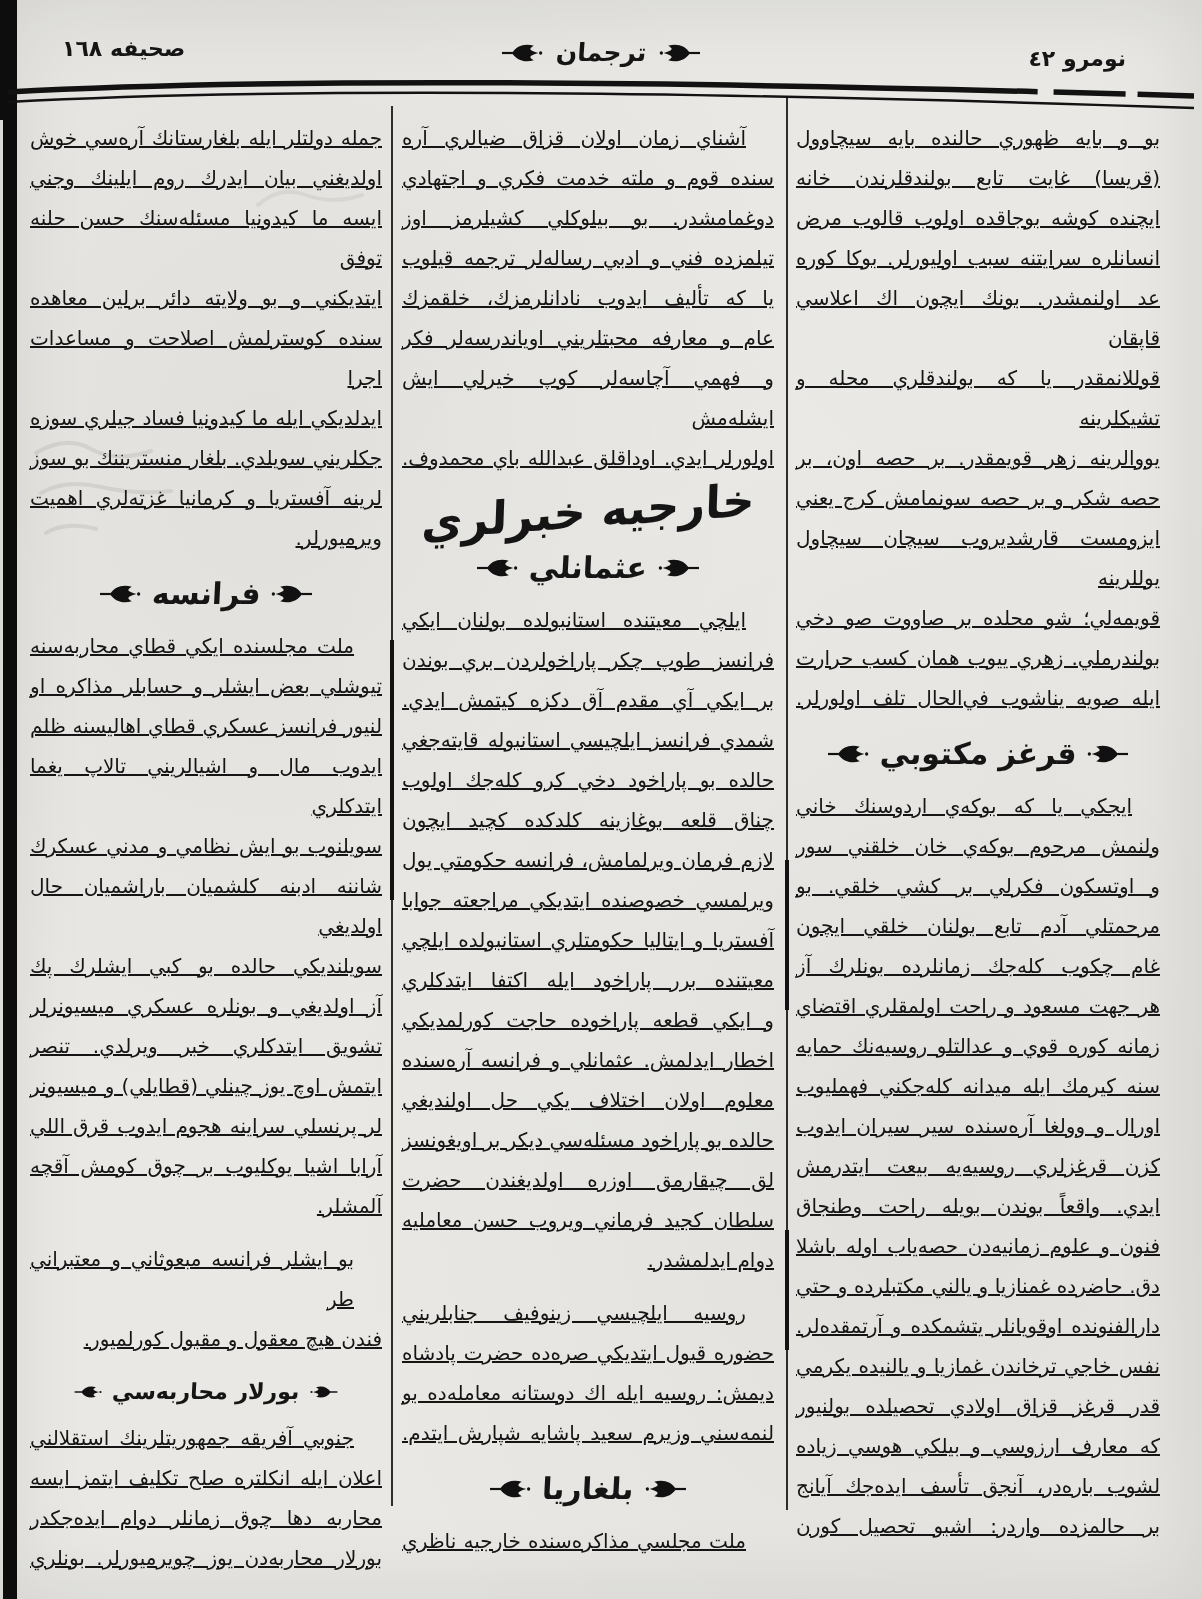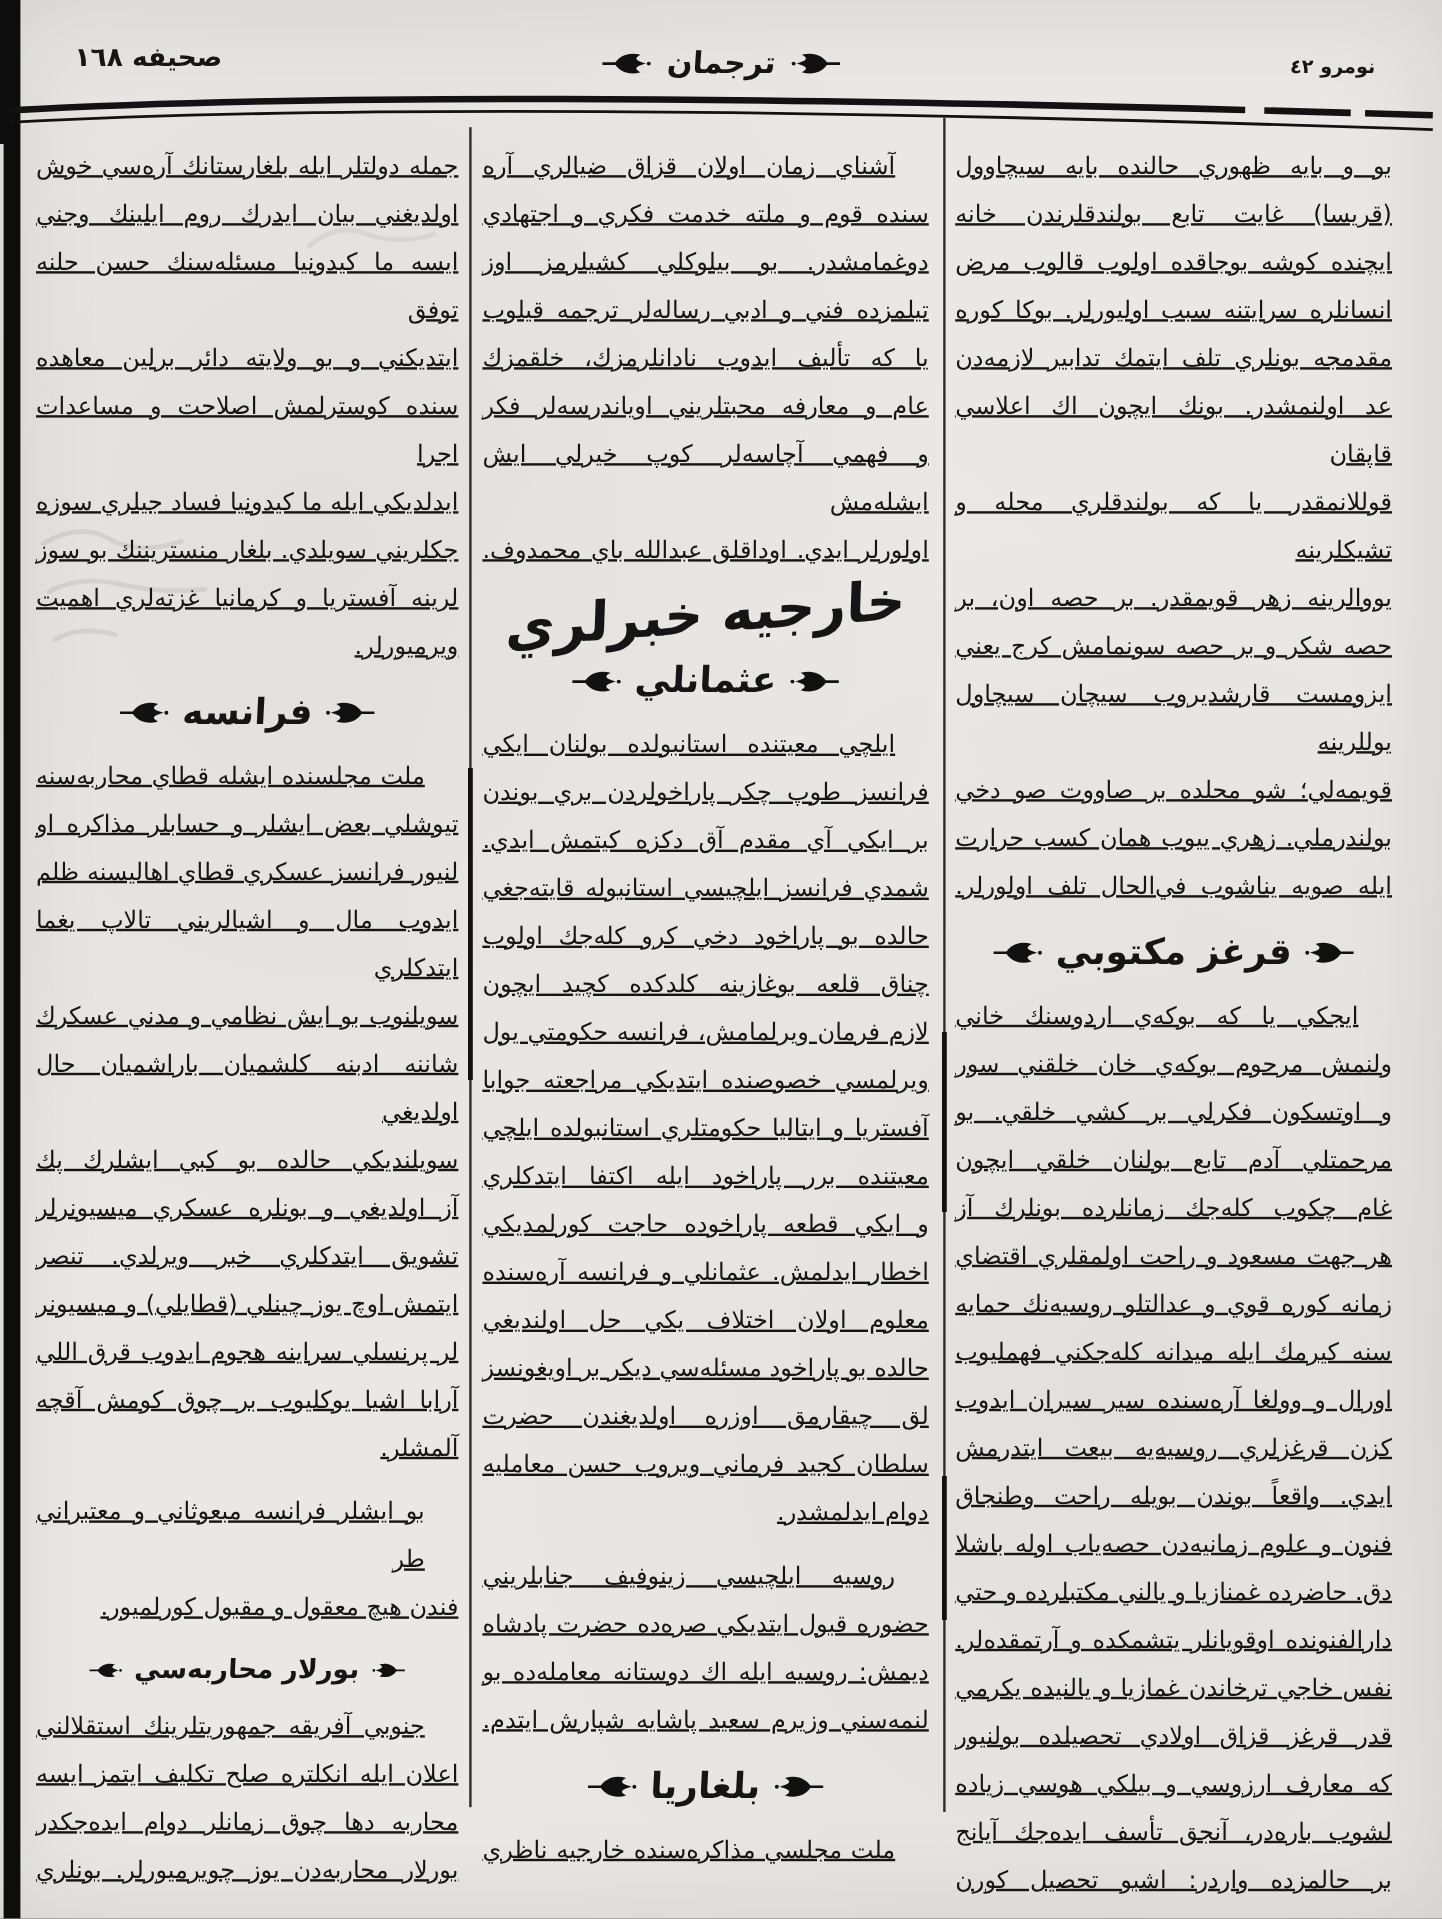--- a/index.html
+++ b/index.html
@@ -12,21 +12,21 @@
       #e9e8e4;
     box-shadow: inset 0 0 90px rgba(0,0,0,.10);
     font-family:"DejaVu Sans", sans-serif;
     color:#151515;
   }
   .page-edge{position:absolute;left:3px;top:0;width:14px;height:100%;background:#0d0d0d;}
   .page-edge::before{content:"";position:absolute;left:-3px;top:0;width:6px;height:120px;background:#0d0d0d;}
 
   
   .page-label{position:absolute;left:62px;top:36px;font-size:22px;font-weight:700;direction:rtl;}
-  .issue-label{position:absolute;right:56px;top:46px;font-size:16px;font-weight:700;direction:rtl;}
+  .issue-label{position:absolute;right:76px;top:46px;font-size:22px;font-weight:700;direction:rtl;}
   .masthead{position:absolute;left:0;right:0;top:38px;text-align:center;}
   .masthead .inner{display:inline-flex;align-items:center;gap:12px;direction:rtl;}
   .masthead .title{font-size:25px;font-weight:700;transform:skewX(-4deg);}
   .header-rule{position:absolute;left:0;top:70px;}
 
   
   .col{position:absolute;top:118px;direction:rtl;font-size:20px;line-height:40px;}
   #col-left  {left:30px; width:352px;}
   #col-middle{left:402px;width:372px;}
   #col-right {left:796px;width:364px;}
@@ -116,21 +116,21 @@
         <span class="htext">فرانسه</span>
         <span class="fleuron l">
           <svg width="44" height="20" viewBox="0 0 46 22">
             <path d="M1 11H13" stroke="#111" stroke-width="2.4"></path>
             <path d="M12 11C17 3 26 0 36 3C30.5 6 30 8 41 11C30 14 30.5 16 36 19C26 22 17 19 12 11Z" fill="#111"></path>
             <circle cx="43.5" cy="11" r="1.8" fill="#111"></circle>
           </svg>
         </span>
       </div>
       <div class="block">
-        <div class="line indent">ملت مجلسنده ايشله قطاي محاربه‌سنه</div>
+        <div class="line indent">ملت مجلسنده ايكي قطاي محاربه‌سنه</div>
         <div class="line">تيوشلي بعض ايشلر و حسابلر مذاكره او</div>
         <div class="line">لنيور فرانسز عسكري قطاي اهاليسنه ظلم</div>
         <div class="line">ايدوب مال و اشيالريني تالاپ يغما ايتدكلري</div>
         <div class="line">سويلنوب بو ايش نظامي و مدني عسكرك</div>
         <div class="line">شاننه ادبنه كلشميان باراشميان حال اولديغي</div>
         <div class="line">سويلنديكي حالده بو كبي ايشلرك پك</div>
         <div class="line">آز اولديغي و بونلره عسكري ميسيونرلر</div>
         <div class="line">تشويق ايتدكلري خبر ويرلدي. تنصر</div>
         <div class="line">ايتمش اوچ يوز چينلي (قطايلي) و ميسيونر</div>
         <div class="line">لر پرنسلي سراينه هجوم ايدوب قرق اللي</div>
@@ -239,21 +239,20 @@
       <div class="block">
         <div class="line indent">ملت مجلسي مذاكره‌سنده خارجيه ناظري</div>
       </div>
     </div>
   <div class="col" id="col-right">
       <div class="block">
         <div class="line">بو و بايه ظهوري حالنده بايه سيچاوول</div>
         <div class="line">(قريسا) غايت تابع بولندقلرندن خانه</div>
         <div class="line">ايچنده كوشه بوجاقده اولوب قالوب مرض</div>
         <div class="line">انسانلره سرايتنه سبب اوليورلر. بوكا كوره</div>
-        <div class="line">مقدمجه بونلري تلف ايتمك تدابير لازمه‌دن</div>
         <div class="line">عد اولنمشدر. بونك ايچون اك اعلاسي قاپقان</div>
         <div class="line">قوللانمقدر يا كه بولندقلري محله و تشيكلرينه</div>
         <div class="line">يووالرينه زهر قويمقدر. بر حصه اون، بر</div>
         <div class="line">حصه شكر و بر حصه سونمامش كرج يعني</div>
         <div class="line">ايزومست قارشديروب سيچان سيچاول يوللرينه</div>
         <div class="line">قويمه‌لي؛ شو محلده بر صاووت صو دخي</div>
         <div class="line">بولندرملي. زهري ييوب همان كسب حرارت</div>
         <div class="line">ايله صويه يناشوب في‌الحال تلف اولورلر.</div>
       </div>
       <div class="heading md">

